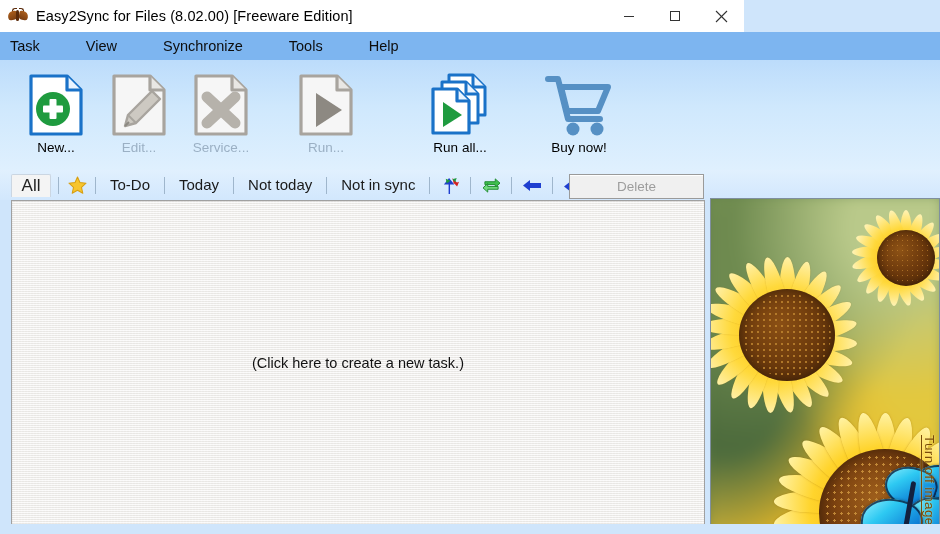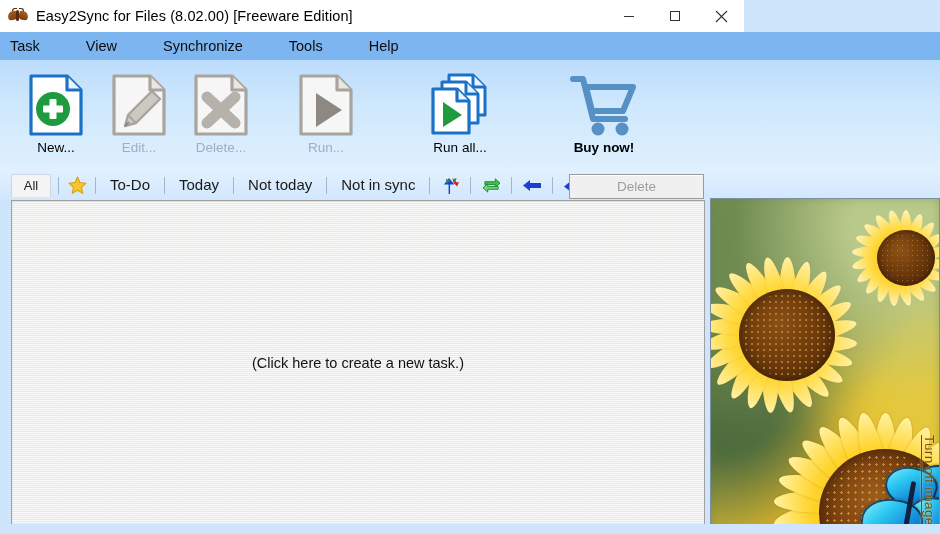--- a/index.html
+++ b/index.html
@@ -54,21 +54,21 @@
   
   .tabstrip{
     position:absolute;left:0;top:170px;width:940px;height:30px;
     background:linear-gradient(to bottom,#e1f0fe 0%,#d2e7fd 100%);
     display:flex;align-items:center;
   }
   .tab-all{
     margin-left:11px;height:22px;min-width:26px;padding:0 6px;
     background:#f4f4f4;border:1px solid #cbd6e2;border-bottom:none;
     display:flex;align-items:center;justify-content:center;
-    font-size:13px;color:#222;border-radius:2px 2px 0 0;cursor:default;
+    font-size:17px;color:#222;border-radius:2px 2px 0 0;cursor:default;
   }
   .vsep{width:1px;height:17px;background:#9fb6cc;margin:0 7px;}
   .tab-star{width:22px;height:22px;display:flex;align-items:center;justify-content:center;cursor:default;}
   .tab-txt{font-size:15px;color:#1a1a1a;padding:0 7px;line-height:22px;white-space:nowrap;cursor:default;}
   .tab-ico{width:26px;height:22px;display:flex;align-items:center;justify-content:center;cursor:default;}
 
   .searchbox{
     position:absolute;left:569px;top:174px;width:133px;height:23px;
     background:#f0f0f0;border:1px solid #9a9a9a;
     font-size:13.5px;color:#9d9d9d;text-align:center;line-height:23px;
@@ -262,21 +262,21 @@
       <div class="glyph">
         <svg width="62" height="64" viewBox="0 0 62 64">
           <path d="M6 3 H42 L56 17 V61 H6 Z" fill="#f6f6f6" stroke="#a8a49e" stroke-width="3.2" stroke-linejoin="round"></path>
           <path d="M42 3 V17 H56" fill="#e9e7e4" stroke="#a8a49e" stroke-width="3.2" stroke-linejoin="round"></path>
           <g stroke="#b6b2ab" stroke-width="11" stroke-linecap="round">
             <line x1="17" y1="24" x2="45" y2="50"></line>
             <line x1="45" y1="24" x2="17" y2="50"></line>
           </g>
         </svg>
       </div>
-      <div class="lbl">Delete...</div>
+      <div class="lbl">Service...</div>
     </div>
 
     <div class="tool disabled" style="left:278px;">
       <div class="glyph">
         <svg width="62" height="64" viewBox="0 0 62 64">
           <path d="M6 3 H42 L56 17 V61 H6 Z" fill="#f6f6f6" stroke="#a8a49e" stroke-width="3.2" stroke-linejoin="round"></path>
           <path d="M42 3 V17 H56" fill="#e9e7e4" stroke="#a8a49e" stroke-width="3.2" stroke-linejoin="round"></path>
           <path d="M21 20 L47 37 L21 54 Z" fill="#8d8982"></path>
         </svg>
       </div>
@@ -291,21 +291,21 @@
           <path d="M15 9 H39 L51 21 V50 H15 Z" fill="#ffffff" stroke="#1a72c8" stroke-width="3" stroke-linejoin="round"></path>
           <path d="M39 9 V21 H51" fill="#eaf4ff" stroke="#1a72c8" stroke-width="3" stroke-linejoin="round"></path>
           <path d="M6 16 H30 L42 28 V60 H6 Z" fill="#ffffff" stroke="#1a72c8" stroke-width="3.2" stroke-linejoin="round"></path>
           <path d="M30 16 V28 H42" fill="#eaf4ff" stroke="#1a72c8" stroke-width="3.2" stroke-linejoin="round"></path>
           <path d="M16 29 L35 42 L16 54 Z" fill="#1f9b3f"></path>
         </svg>
       </div>
       <div class="lbl">Run all...</div>
     </div>
 
-    <div class="tool" style="left:556px;font-weight:bold;">
+    <div class="tool" style="left:531px;">
       <div class="glyph">
         <svg width="74" height="64" viewBox="0 0 74 64">
           <path d="M6 6 H16 L26 46 H58" fill="none" stroke="#5690c4" stroke-width="6" stroke-linecap="round" stroke-linejoin="round"></path>
           <path d="M19 14 H66 L56 38 H25 Z" fill="none" stroke="#5690c4" stroke-width="6" stroke-linejoin="round"></path>
           <circle cx="31" cy="56" r="6.5" fill="#5690c4"></circle>
           <circle cx="55" cy="56" r="6.5" fill="#5690c4"></circle>
         </svg>
       </div>
       <div class="lbl">Buy now!</div>
     </div>

